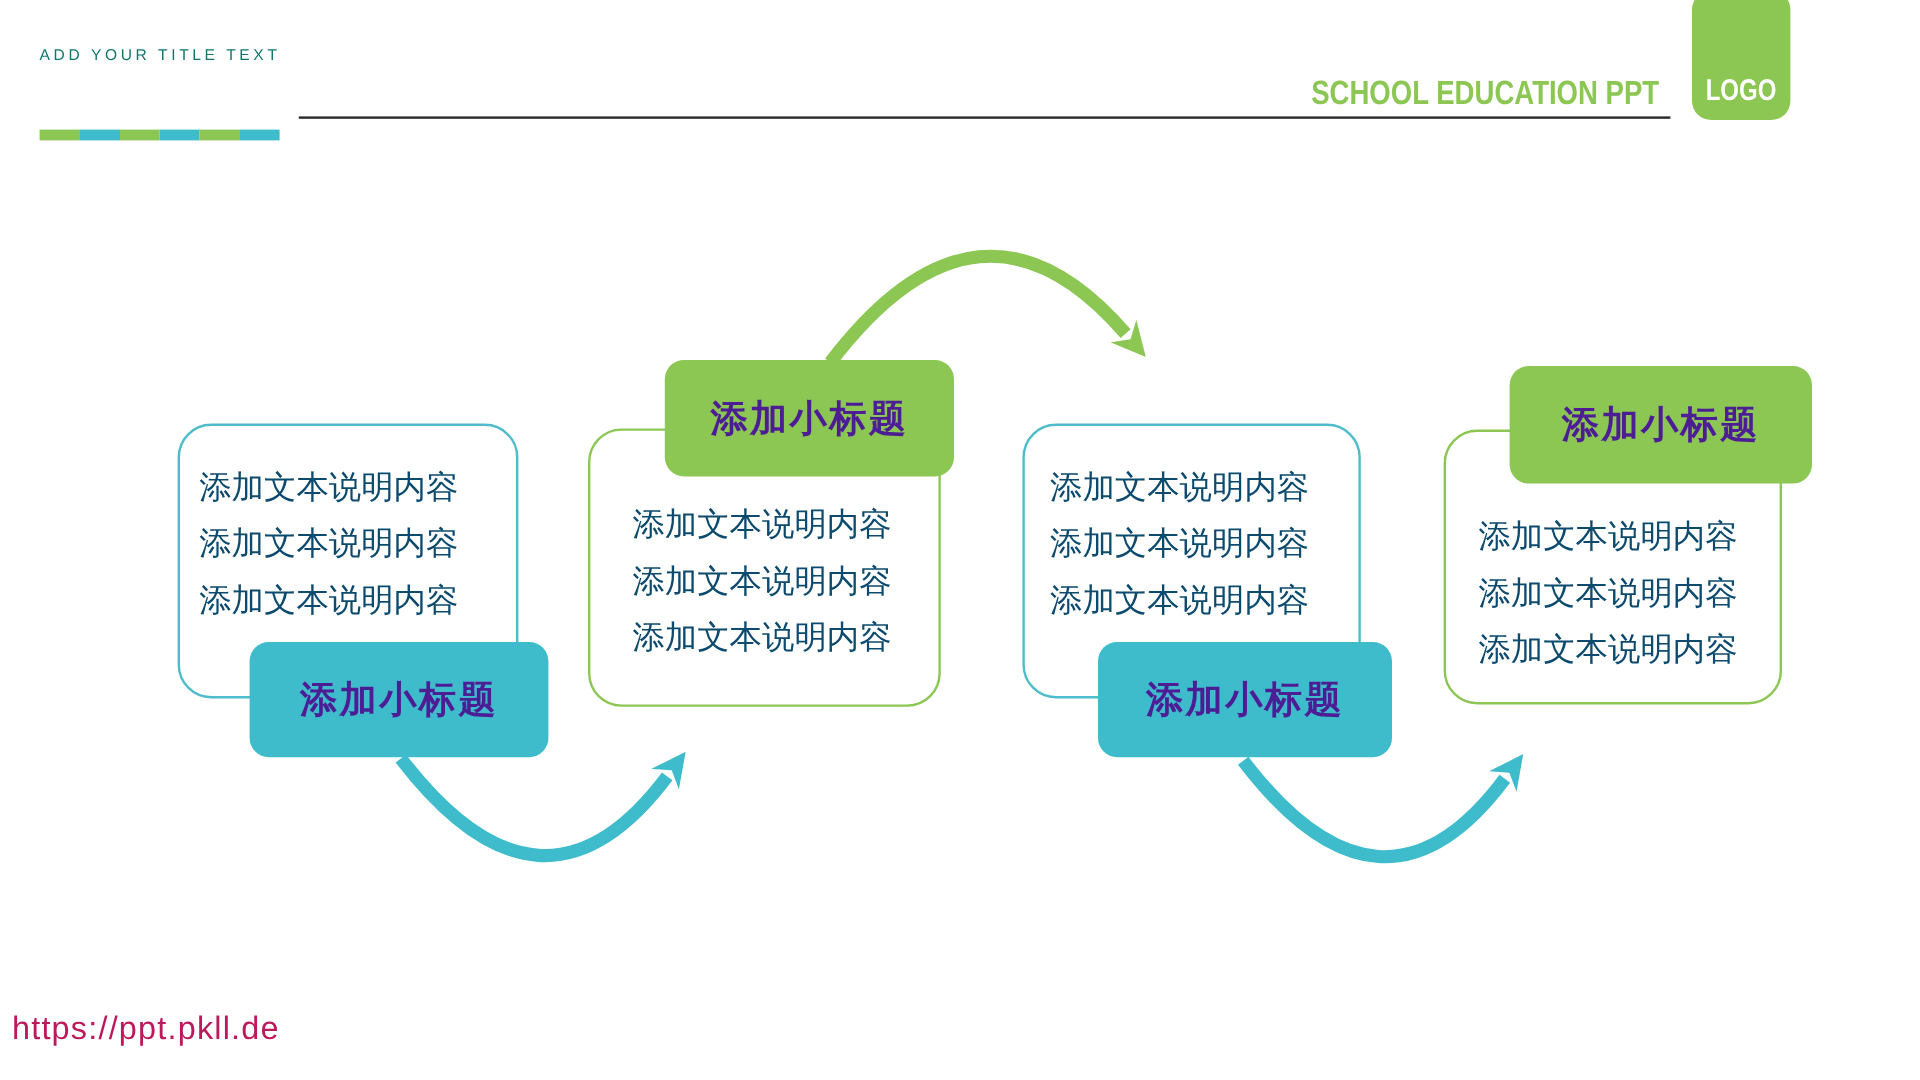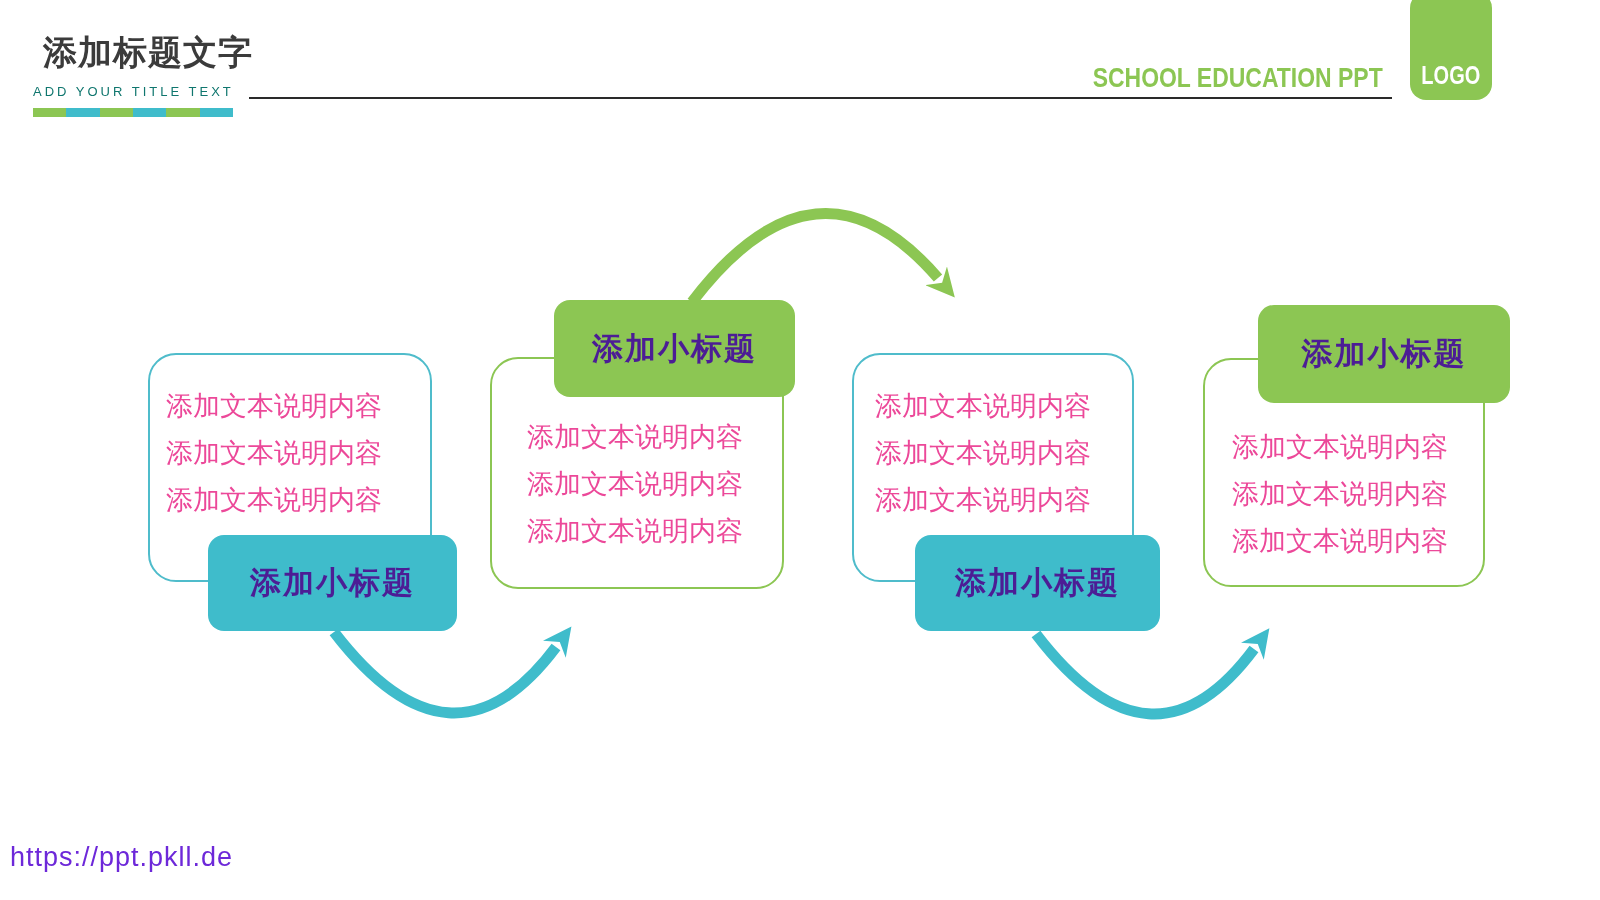--- a/index.html
+++ b/index.html
@@ -33,21 +33,21 @@
   .logo-box span{
     color:#ffffff;font-weight:800;font-size:25px;letter-spacing:0;
     transform:scaleX(0.8);margin-bottom:10px;
   }
   
   .card{position:absolute;background:#ffffff;border:2.5px solid;border-radius:28px;z-index:2;}
   .card.teal{border-color:#4FBCCB;}
   .card.green{border-color:#8CC653;}
   .card-lines{position:absolute;z-index:3;}
   .card-lines div{
-    height:47px;line-height:47px;font-size:27px;color:#ec4899;white-space:nowrap;
+    height:47px;line-height:47px;font-size:27px;color:#0c4a6e;white-space:nowrap;
   }
   .badge{
     position:absolute;z-index:4;border-radius:16px;display:flex;align-items:center;justify-content:center;
     color:#4c1d95;font-weight:700;font-size:31px;letter-spacing:2px;white-space:nowrap;
   }
   .badge.teal{background:#3FBCCB;}
   .badge.green{background:#8CC653;}
   
   .card-1{left:148px;top:353px;width:280px;height:225px;}
   .lines-1{left:166px;top:383px;}
@@ -61,30 +61,29 @@
   .lines-3{left:875px;top:383px;}
   .badge-3{left:915px;top:535px;width:245px;height:96px;}
   
   .card-4{left:1203px;top:358px;width:278px;height:225px;}
   .lines-4{left:1232px;top:424px;}
   .badge-4{left:1258px;top:305px;width:252px;height:98px;}
   
   .connectors{position:absolute;left:0;top:0;width:1600px;height:900px;z-index:1;}
   
   .watermark{
-    position:absolute;left:10px;top:842px;font-size:27px;color:#6d28d9;letter-spacing:1px;
+    position:absolute;left:10px;top:842px;font-size:27px;color:#be185d;letter-spacing:1px;
   }
 </style>
 </head>
 <body>
 
 <div class="slide">
 
   <div class="title-block">
-    <h1 class="page-title">添加标题文字</h1>
     <div class="page-subtitle">ADD YOUR TITLE TEXT</div>
   </div>
   <div class="segbar">
     <span></span>
       <span></span>
       <span></span>
       <span></span>
       <span></span>
       <span></span>
   </div>

